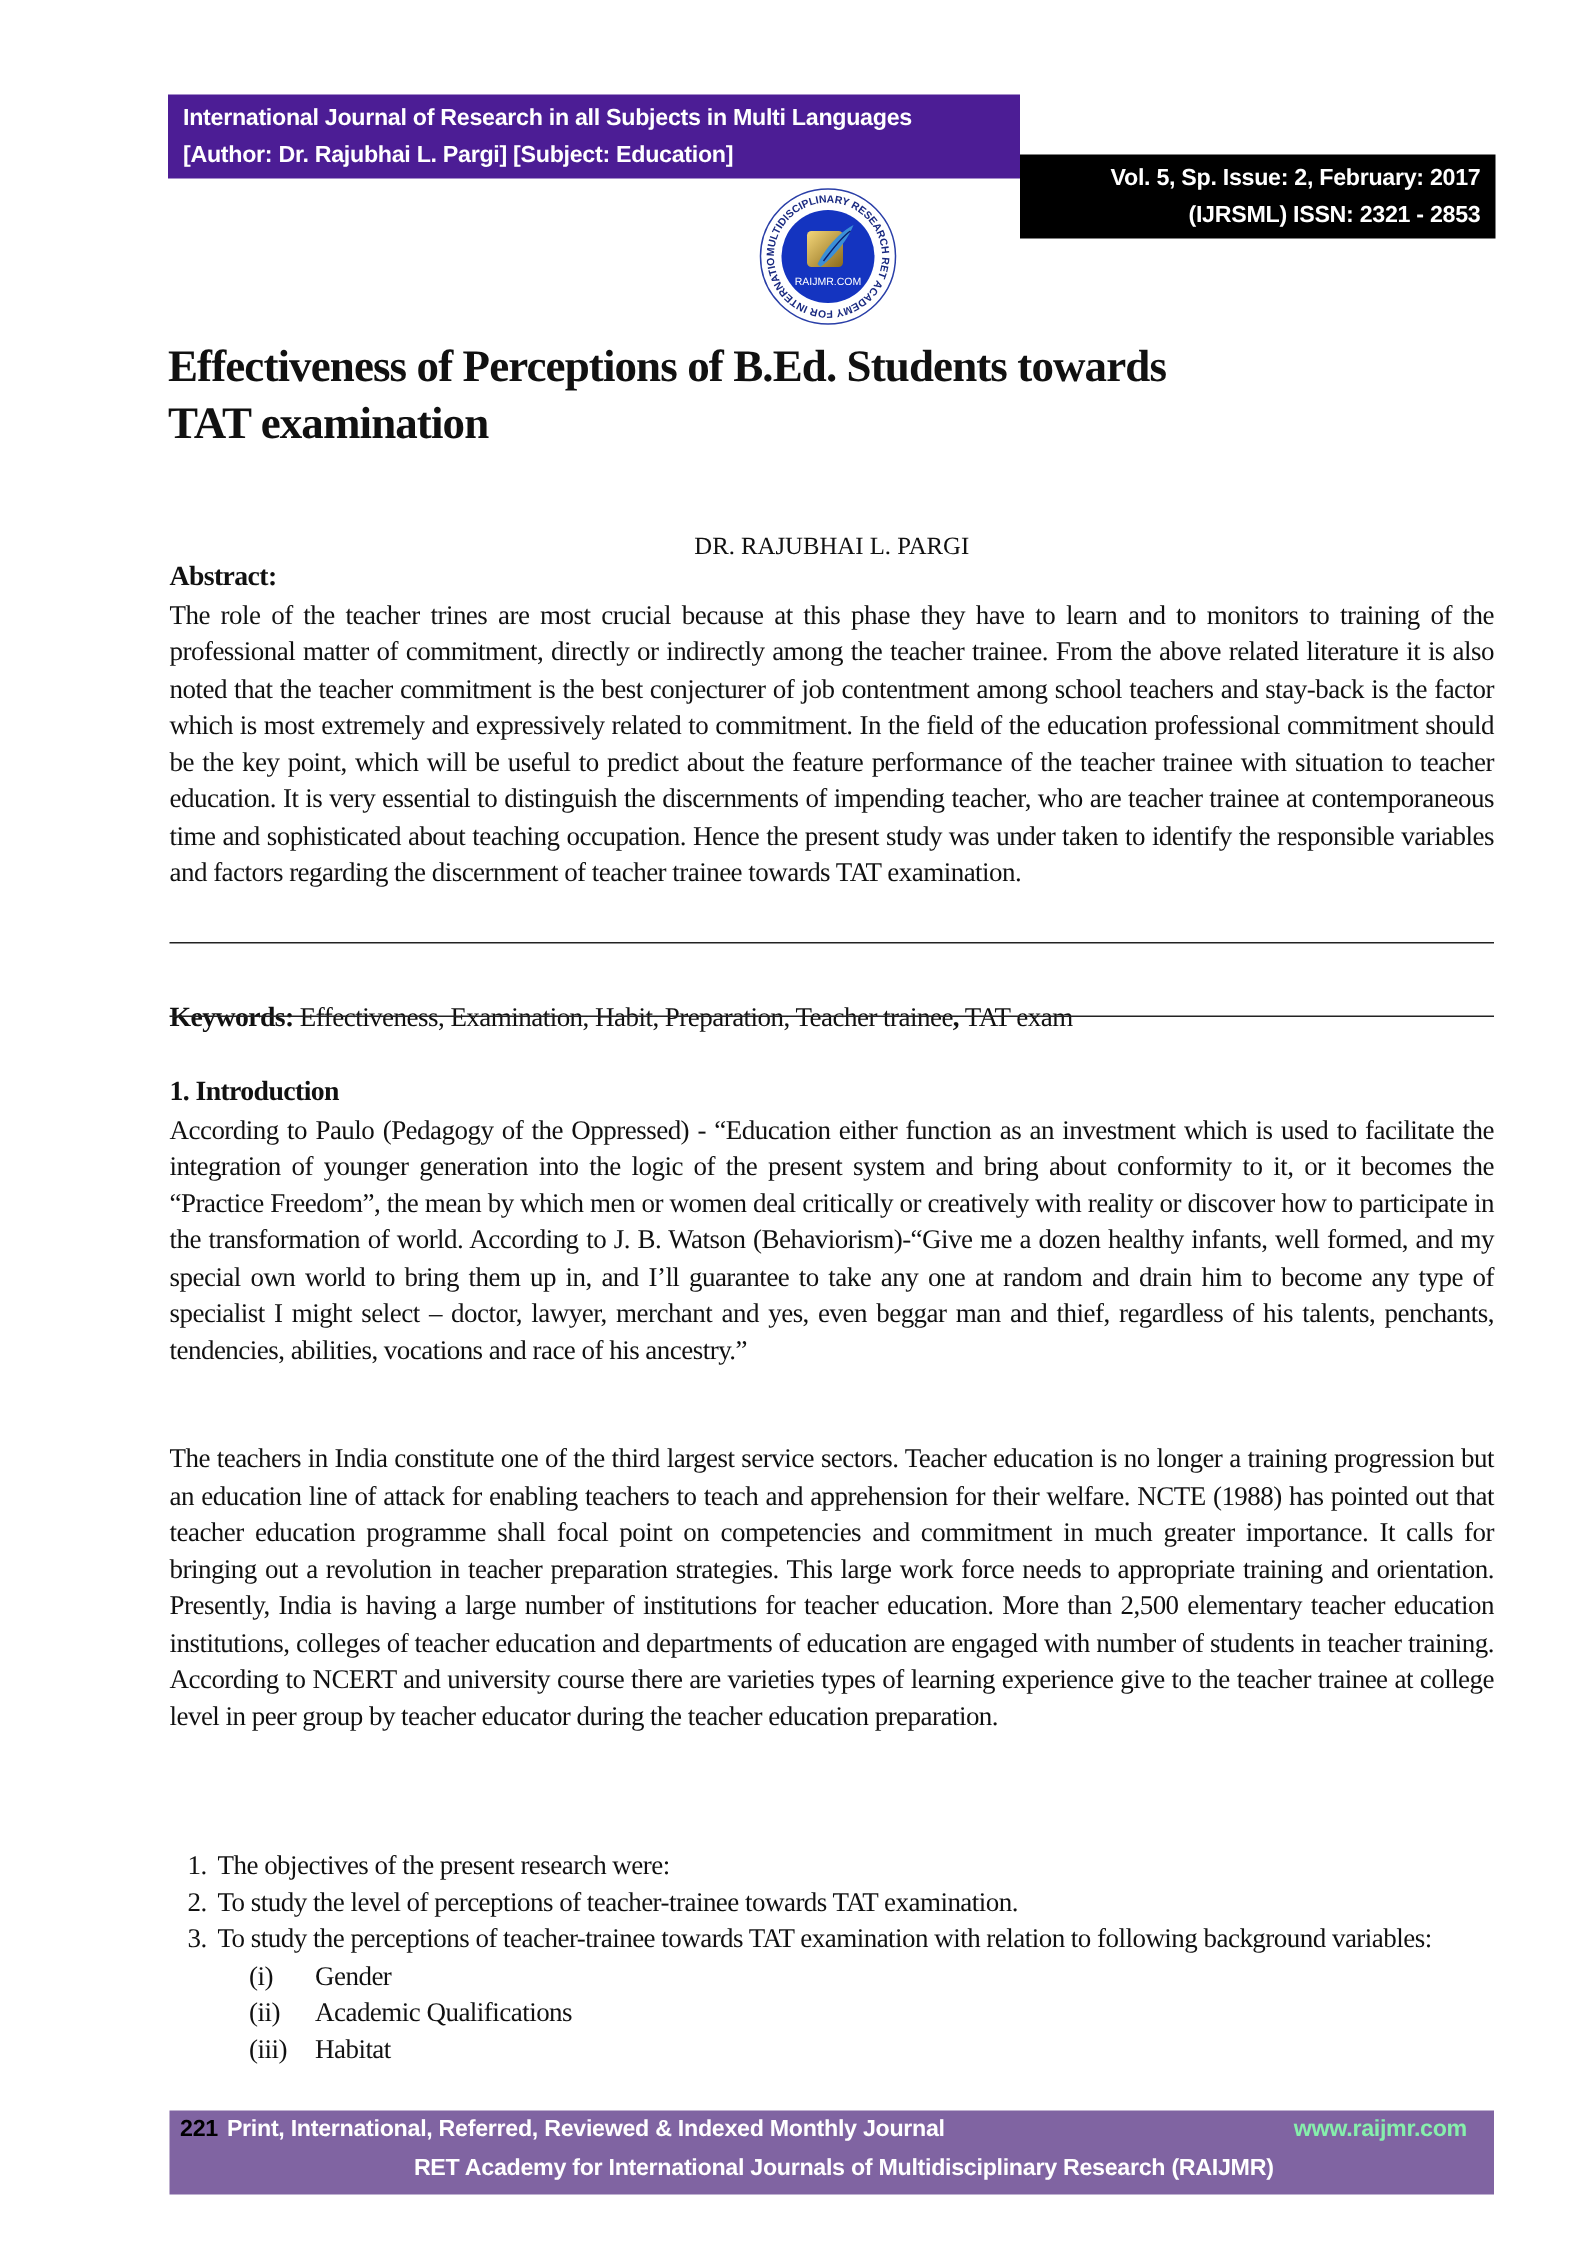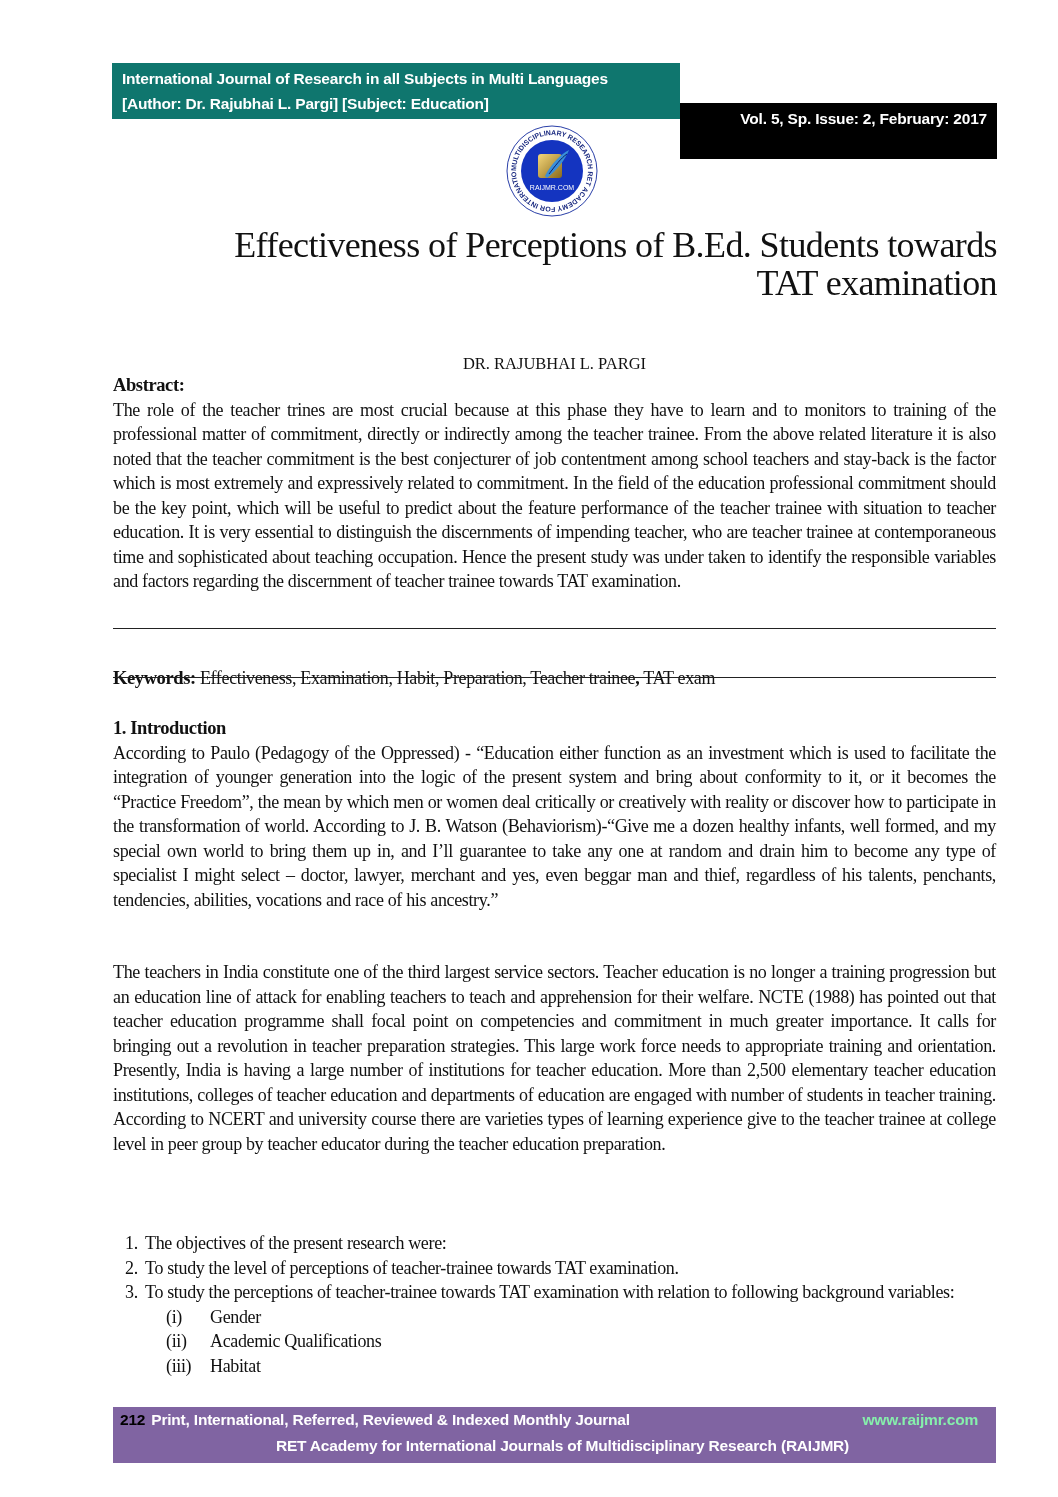--- a/index.html
+++ b/index.html
@@ -1,27 +1,27 @@
 <!DOCTYPE html>
 <html><head>
 <meta charset="utf-8">
 <style>
   html, body { margin: 0; padding: 0; background: #ffffff; }
   body { width: 1058px; height: 1497px; position: relative; overflow: hidden;
          font-family: "Liberation Serif", serif; color: #111; }
   .hdr { position: absolute; left: 112px; top: 63px; width: 885px; height: 56px; display: flex; }
-  .hdr-left { background: #0f766e; width: 568px; height: 56px; color: #fff;
+  .hdr-left { background: #4c1d95; width: 568px; height: 56px; color: #fff;
               font-family: "Liberation Sans", sans-serif; font-weight: bold; font-size: 15.5px;
               padding: 3px 0 0 10px; box-sizing: border-box; line-height: 25px; letter-spacing: -0.2px; }
   .hdr-right { background: #000; flex: 1; height: 56px; color: #fff;
                font-family: "Liberation Sans", sans-serif; font-weight: bold; font-size: 15.5px;
                padding: 3px 10px 0 0; box-sizing: border-box; line-height: 25px; text-align: right; letter-spacing: -0.2px; margin-top: 40px; }
   .logo { position: absolute; left: 505px; top: 124px; width: 94px; height: 94px; }
-  .title { position: absolute; left: 112px; top: 226px; width: 885px; text-align: right;
-           font-family: "Liberation Serif", serif; font-weight: normal; font-size: 36px; line-height: 38px;
+  .title { position: absolute; left: 112px; top: 226px; width: 885px; text-align: left;
+           font-family: "Liberation Serif", serif; font-weight: bold; font-size: 30px; line-height: 38px;
            letter-spacing: -0.6px; }
   .author { position: absolute; left: 112px; top: 322px; width: 885px; text-align: center;
             font-size: 16.5px; margin-top: 32px; }
   .block { position: absolute; left: 113px; width: 883px; font-size: 18px; line-height: 24.5px;
            text-align: justify; letter-spacing: -0.35px; margin-top: 28px; }
   .h { font-weight: bold; font-size: 18.5px; letter-spacing: -0.4px; }
   .rule { position: absolute; left: 113px; width: 883px; height: 0; border-top: 1.5px solid #222; }
   .obj-list { margin: 0; padding: 0; list-style: none; }
   .obj-list li { display: flex; padding-left: 12px; }
   .obj-list .num { width: 20px; flex: none; }
@@ -39,20 +39,21 @@
 </head>
 <body>
 
 <div class="hdr">
   <div class="hdr-left">
     <div>International Journal of Research in all Subjects in Multi Languages</div>
     <div>[Author: Dr. Rajubhai L. Pargi] [Subject: Education]</div>
   </div>
   <div class="hdr-right">
     <div>Vol. 5, Sp. Issue: 2, February: 2017</div>
+    <div>(IJRSML)  ISSN: 2321 - 2853</div>
   </div>
 </div>
 
 <div class="logo">
   <svg width="94" height="94" viewBox="0 0 94 94">
     <defs>
       <path id="ringpath" d="M47,47 m-36,0 a36,36 0 1,1 72,0 a36,36 0 1,1 -72,0"></path>
       <linearGradient id="scroll" x1="0" y1="0" x2="1" y2="1">
         <stop offset="0" stop-color="#f5d77a"></stop>
         <stop offset="1" stop-color="#8a6a1c"></stop>
@@ -124,17 +125,17 @@
     <span>Academic Qualifications</span>
   </div>
   <div class="sub">
     <span class="rn">(iii)</span>
     <span>Habitat</span>
   </div>
 </div>
 
 <div class="ftr">
   <div class="ftr-line1">
-    <span><span class="pg">212</span><span>Print, International, Referred,  Reviewed &amp; Indexed Monthly Journal</span></span>
+    <span><span class="pg">221</span><span>Print, International, Referred,  Reviewed &amp; Indexed Monthly Journal</span></span>
     <span class="url">www.raijmr.com</span>
   </div>
   <div class="ftr-line2">RET Academy for International Journals of Multidisciplinary Research (RAIJMR)</div>
 </div>
 
 </body></html>

